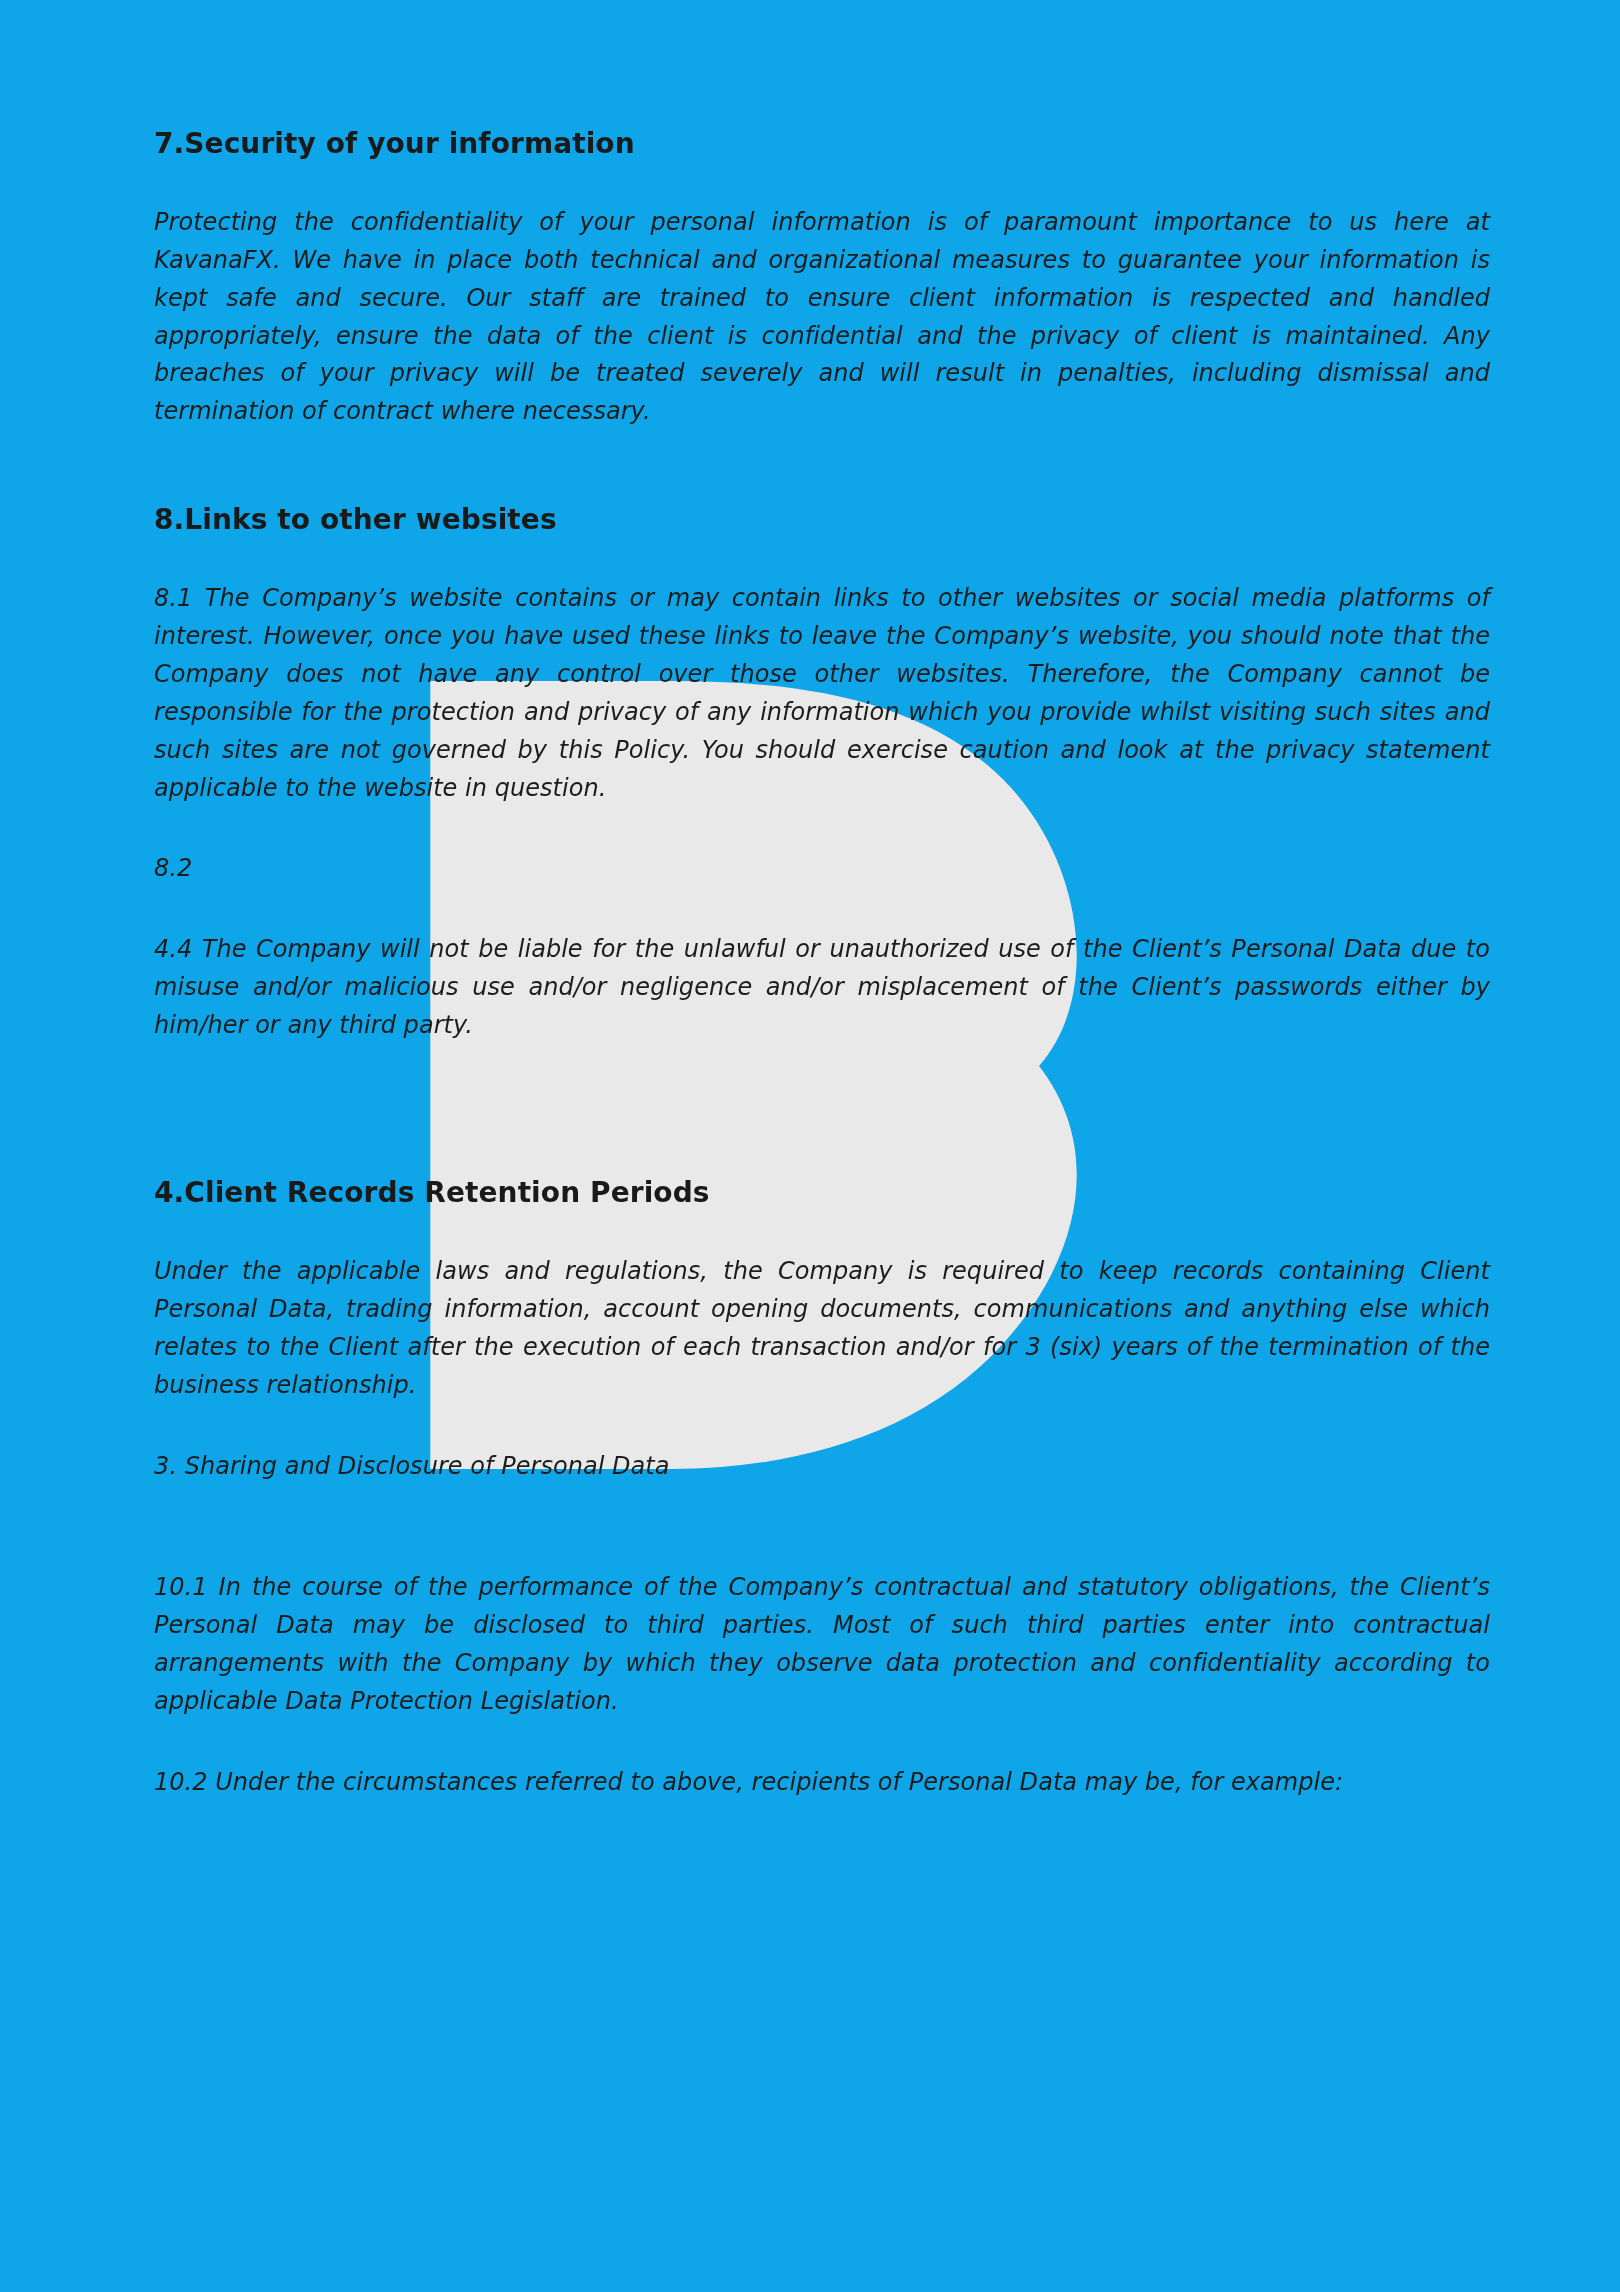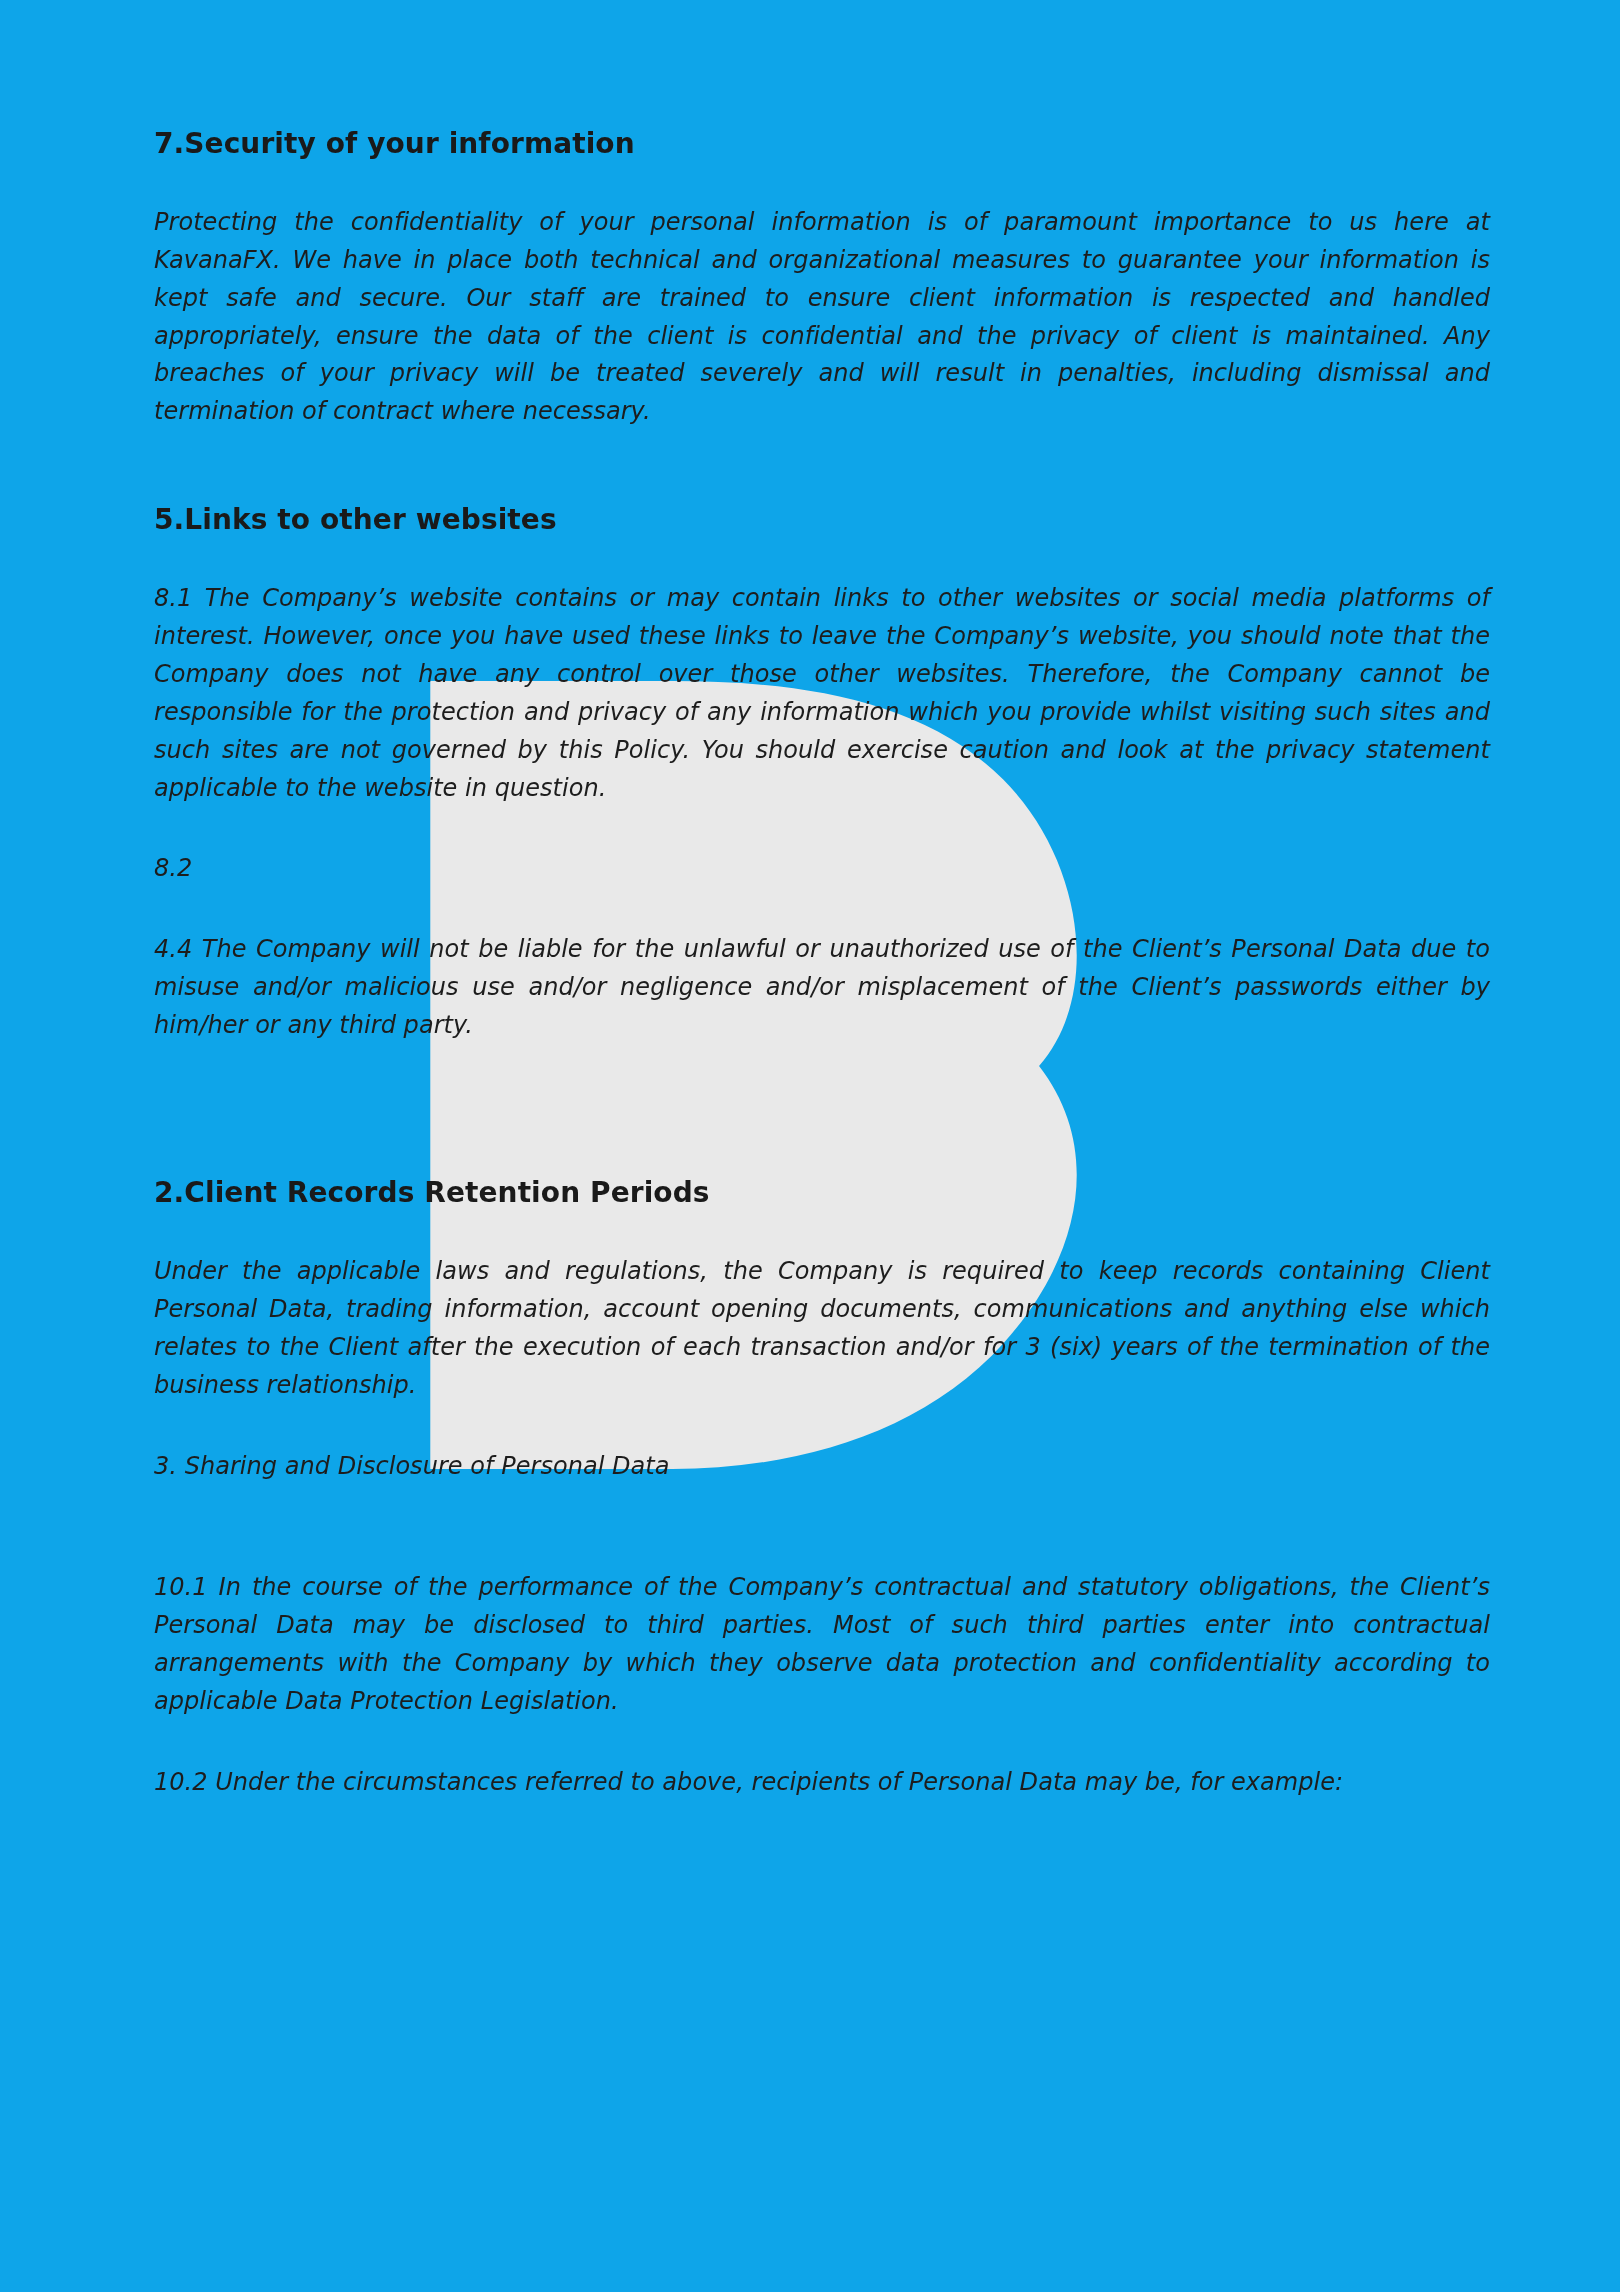--- a/index.html
+++ b/index.html
@@ -77,28 +77,28 @@
     </svg>
   </div>
 
   <div class="content">
 
     <h2 class="heading">7.Security of your information</h2>
     <p class="para">Protecting the confidentiality of your personal information is of paramount importance to us here at KavanaFX. We have in place both technical and organizational measures to guarantee your information is kept safe and secure. Our staff are trained to ensure client information is respected and handled appropriately, ensure the data of the client is confidential and the privacy of client is maintained. Any breaches of your privacy will be treated severely and will result in penalties, including dismissal and termination of contract where necessary.</p>
 
     <div class="sec-space"></div>
 
-    <h2 class="heading">5.Links to other websites</h2>
+    <h2 class="heading">8.Links to other websites</h2>
     <p class="para">8.1 The Company’s website contains or may contain links to other websites or social media platforms of interest. However, once you have used these links to leave the Company’s website, you should note that the Company does not have any control over those other websites. Therefore, the Company cannot be responsible for the protection and privacy of any information which you provide whilst visiting such sites and such sites are not governed by this Policy. You should exercise caution and look at the privacy statement applicable to the website in question.</p>
     <p class="para left">8.2</p>
     <p class="para">4.4 The Company will not be liable for the unlawful or unauthorized use of the Client’s Personal Data due to misuse and/or malicious use and/or negligence and/or misplacement of the Client’s passwords either by him/her or any third party.</p>
 
     <div class="gap-lg"></div>
 
-    <h2 class="heading">2.Client Records Retention Periods</h2>
+    <h2 class="heading">4.Client Records Retention Periods</h2>
     <p class="para">Under the applicable laws and regulations, the Company is required to keep records containing Client Personal Data, trading information, account opening documents, communications and anything else which relates to the Client after the execution of each transaction and/or for 3 (six) years of the termination of the business relationship.</p>
     <p class="para left">3. Sharing and Disclosure of Personal Data</p>
 
     <div class="gap-md"></div>
 
     <p class="para">10.1 In the course of the performance of the Company’s contractual and statutory obligations, the Client’s Personal Data may be disclosed to third parties. Most of such third parties enter into contractual arrangements with the Company by which they observe data protection and confidentiality according to applicable Data Protection Legislation.</p>
     <p class="para tight">10.2 Under the circumstances referred to above, recipients of Personal Data may be, for example:</p>
 
   </div>
 </div>

